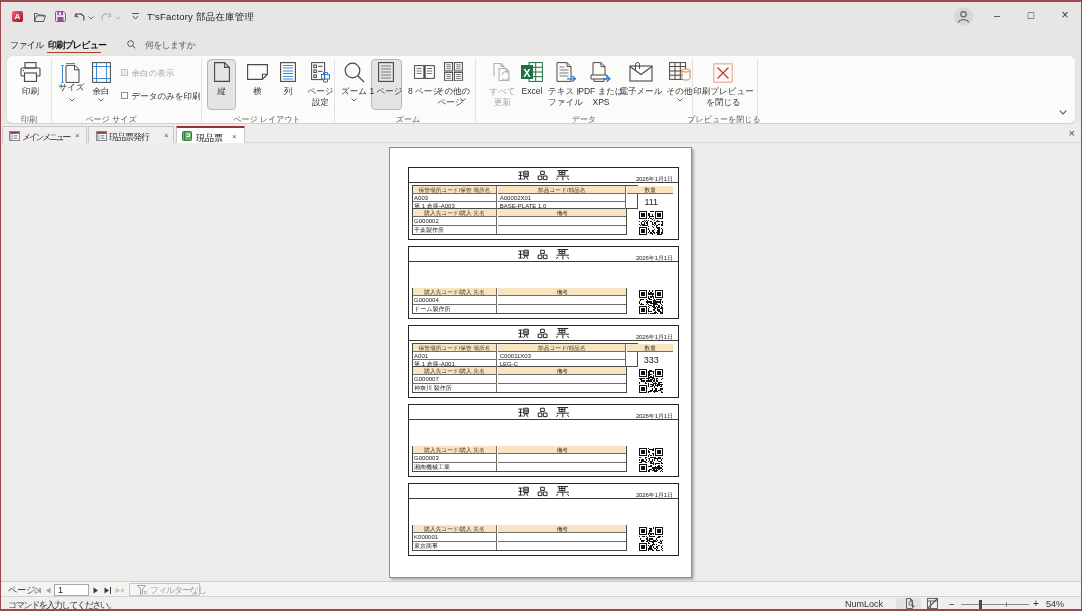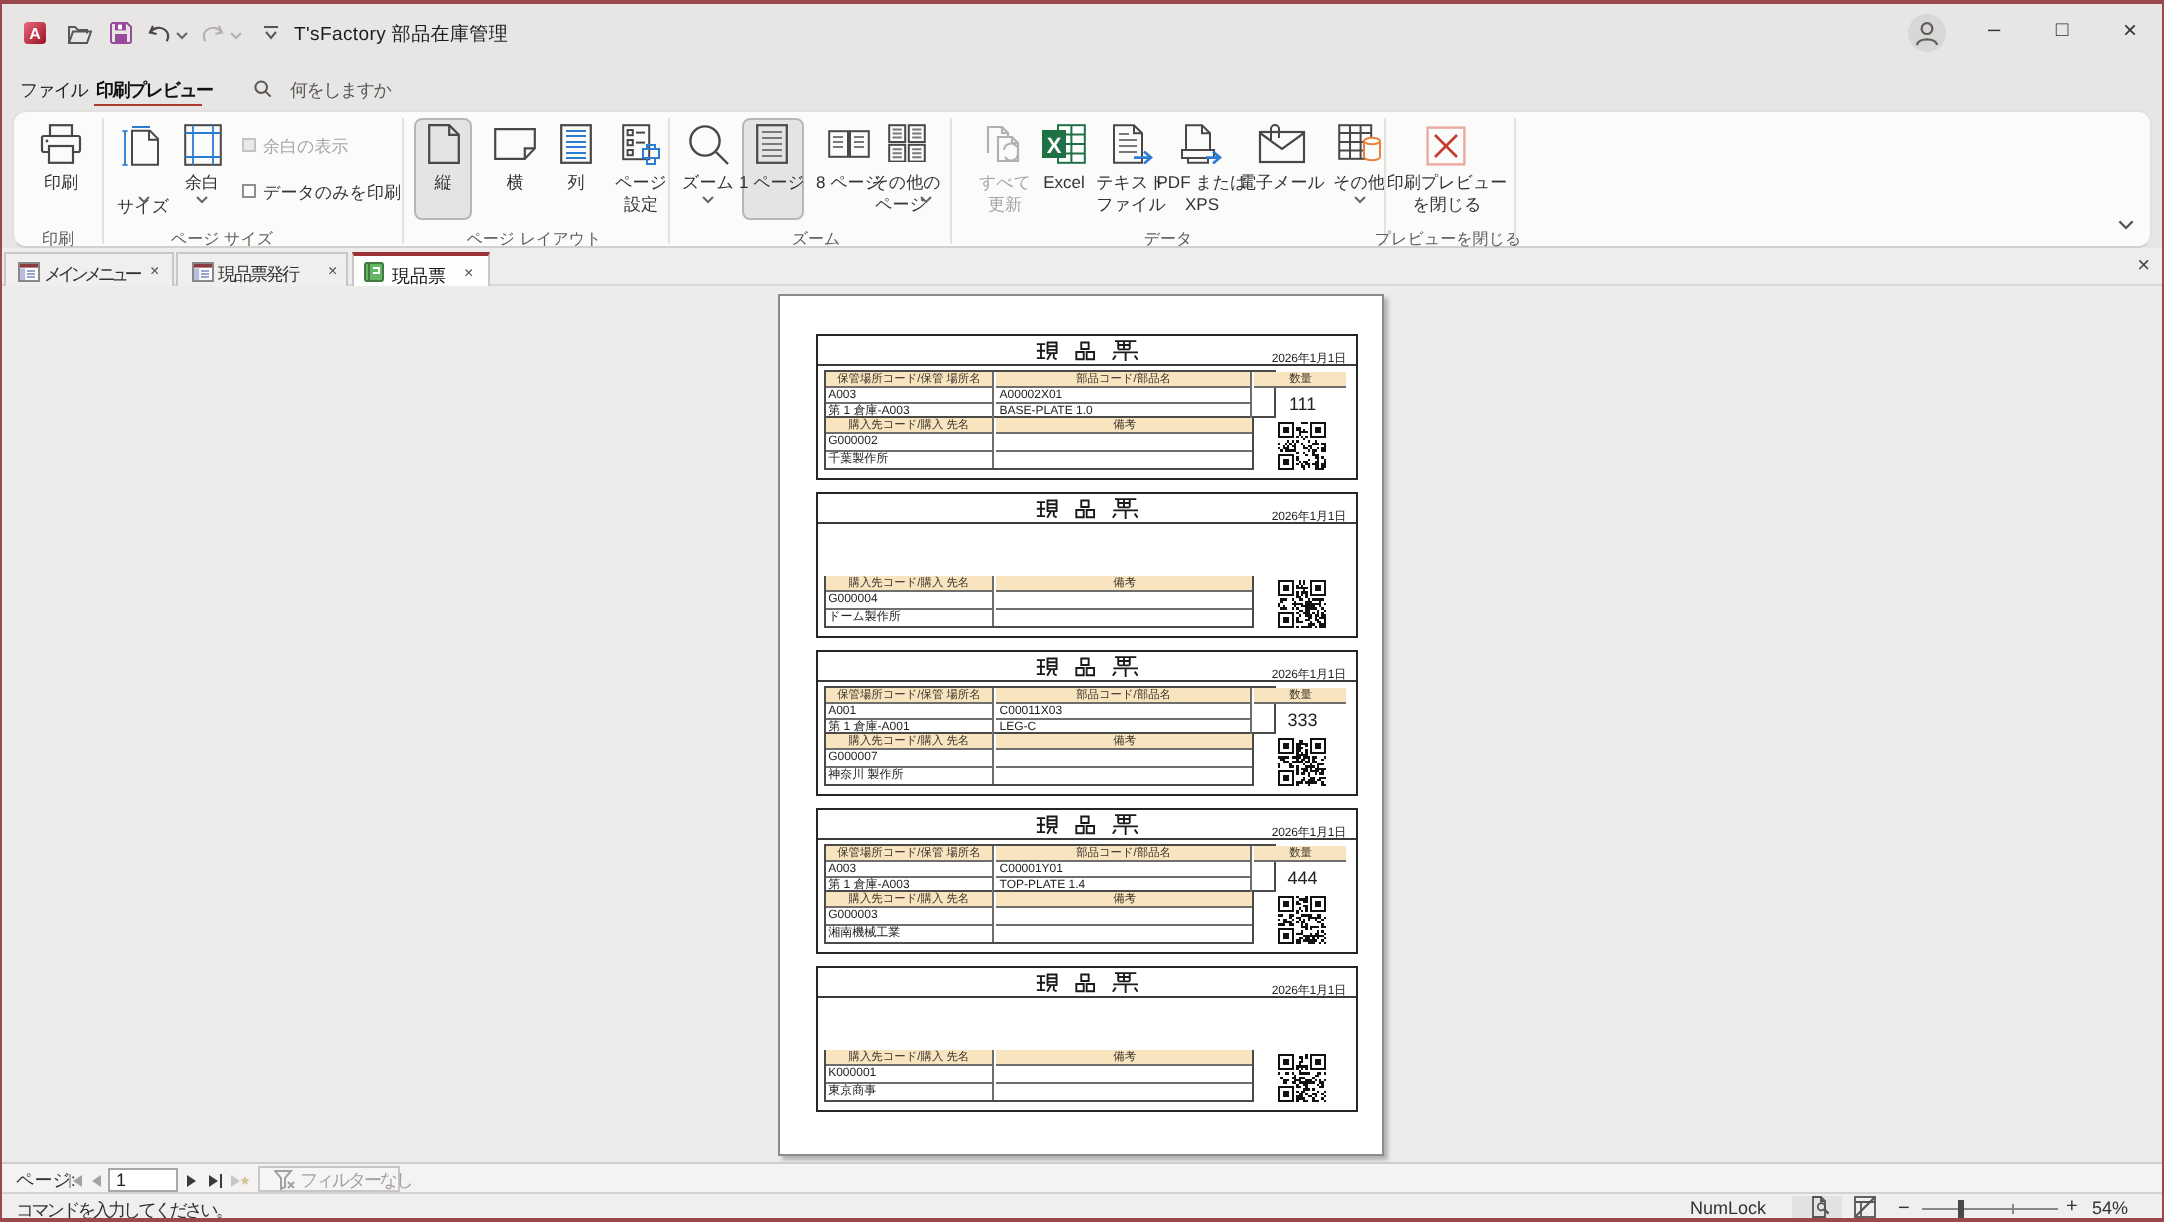--- a/index.html
+++ b/index.html
@@ -164,21 +164,21 @@
 <div class="gsep" style="left:43.5px"></div>
 <div class="ricon" style="left:53.5px;top:6px">
       <svg width="22" height="21" viewBox="0 0 22 21" fill="none" stroke="#4a4846" stroke-width="1">
         <path d="M5 20.4v-17h9l4 4v13z"></path>
         <path d="M13.5 3.4v4.5h4.5"></path>
         <g stroke="#2b7cd3" stroke-width="0.9">
           <path d="M1.5 3.6v16.8M0.2 3.6h2.6M0.2 20.4h2.6M5 1.5h9"></path>
         </g>
       </svg>
     </div>
-<div class="rlabel" style="left:64.5px;top:42px">サイズ</div>
+<div class="rlabel" style="left:64.5px;top:26px">サイズ</div>
 <div class="chev" style="left:64.5px;top:42px">
       <svg width="6" height="4" viewBox="0 0 6 4" fill="none" stroke="#666" stroke-width="1">
         <path d="M0.5 0.5l2.5 2.5L5.5 0.5"></path>
       </svg>
     </div>
 <div class="ricon" style="left:84.5px;top:6px">
       <svg width="19" height="21" viewBox="0 0 19 21" fill="none" stroke="#4a4846" stroke-width="1">
         <rect x="0.6" y="0.6" width="17.8" height="19.8"></rect>
         <path d="M4.5 0.6v19.8M14.5 0.6v19.8M0.6 4.5h17.8M0.6 16.5h17.8" stroke="#2b7cd3" stroke-width="0.9"></path>
       </svg>
@@ -879,38 +879,20 @@
 </div>
 <div class="card" style="top:256px">
   <div class="ctitle"><svg width="51" height="10.7" viewBox="0 0 62 13" fill="none" stroke="#1a1a1a" stroke-width="1.15">
             <path d="M0.5 2.5h5M0.5 6.5h5M0.5 11h5M3 2.5v8.5"></path>
             <path d="M7 1.5h5.5v6.5h-5.5zM7 3.8h5.5M7 6h5.5M9 8.2l-2.2 3.8M10.8 8.2v2.6l1.7 1"></path>
             <path d="M27.5 1.5h4.5v4h-4.5zM24.5 7.3h4.5v4.4h-4.5zM30.8 7.3h4.5v4.4h-4.5z"></path>
             <path d="M48 0.7h13M50 0.7v5M53.5 0.7v5M57 0.7v5M50 3h7M50 5.7h7M47 7.5h15M54.5 7.5v5.2M48.5 9.5l-1.8 2.5M60 9.5l1.8 2.5"></path>
           </svg></div>
   <div class="cdate">2026年1月1日</div>
   <div class="chline"></div>
-  <div class="tb1">
-    <div class="r rh" style="top:0">
-            <div class="c1 hc">保管場所コード/保管 場所名</div>
-            <div class="c2 hc">部品コード/部品名</div>
-            <div class="c3 hc">数量</div>
-          </div>
-    <div class="r" style="top:8.2px">
-            <div class="c1">A003</div>
-            <div class="c2">C00001Y01</div>
-            <div class="c3 nb"></div>
-          </div>
-    <div class="r rlast" style="top:16.4px">
-            <div class="c1">第 1 倉庫-A003</div>
-            <div class="c2">TOP-PLATE 1.4</div>
-            <div class="c3 nb"></div>
-          </div>
-    <div class="qtyv">444</div>
-  </div>
   <div class="tb2">
     <div class="r rh" style="top:0">
             <div class="c1 hc">購入先コード/購入 先名</div>
             <div class="c2b hc">備考</div>
           </div>
     <div class="r" style="top:8.2px">
             <div class="c1">G000003</div>
             <div class="c2b"></div>
           </div>
     <div class="r rlast" style="top:16.4px">

